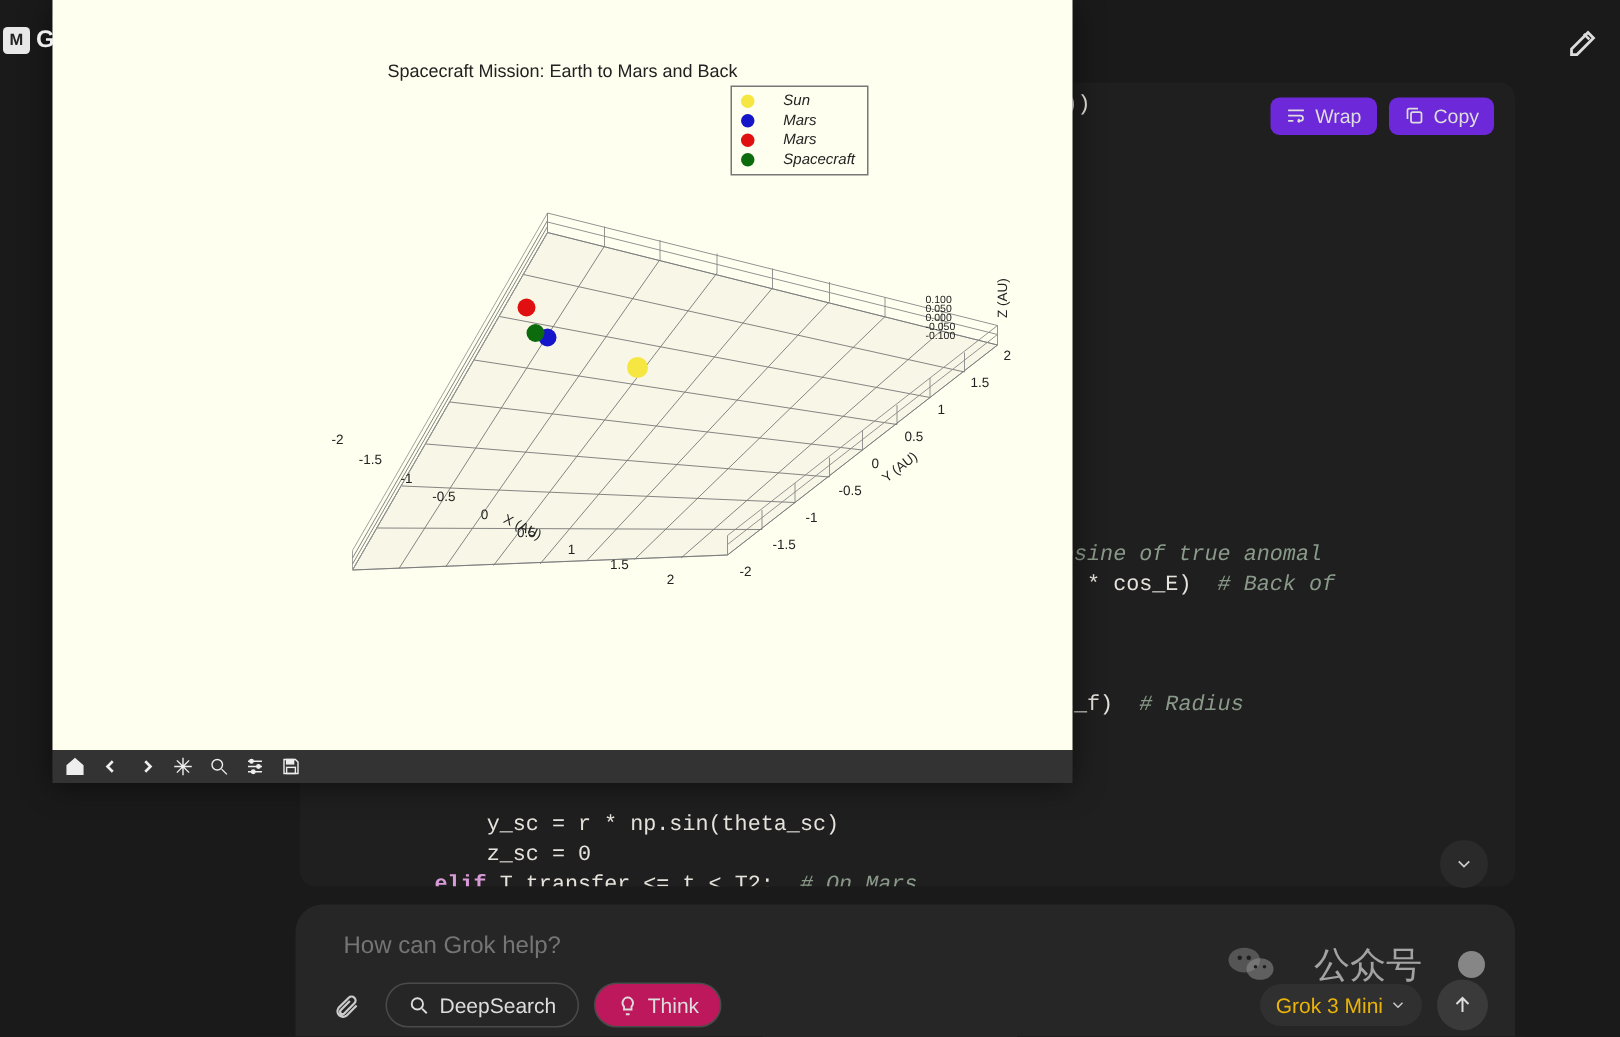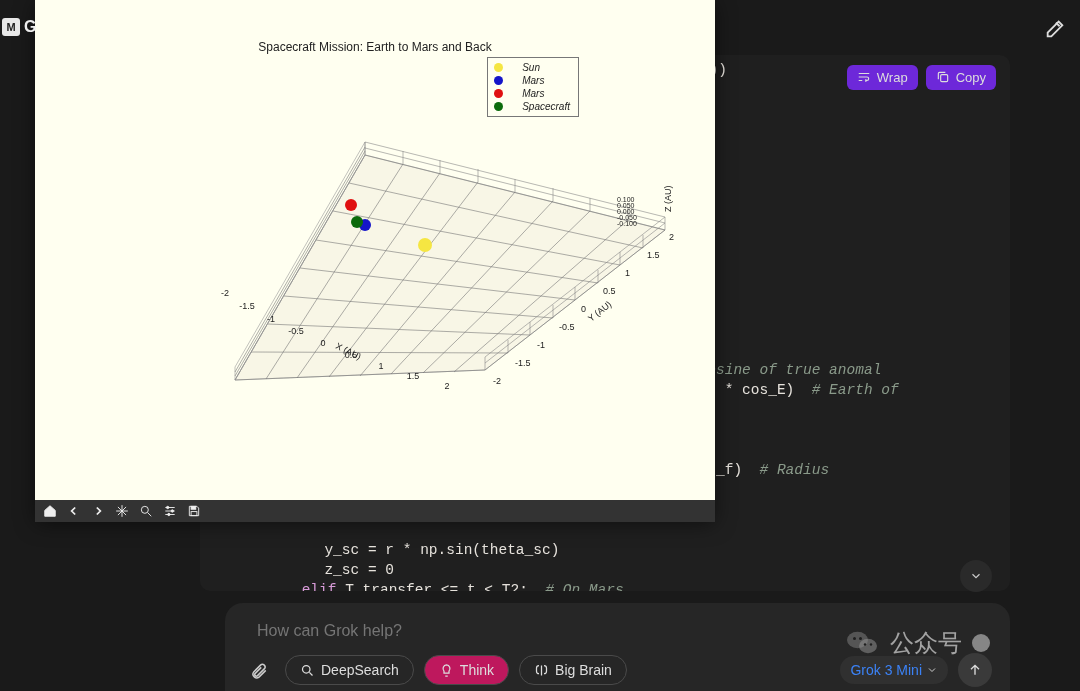--- a/index.html
+++ b/index.html
@@ -46,21 +46,21 @@
     padding:5px 10px; font-size:13px; cursor:pointer;
   }
   .code-btn svg { width:14px; height:14px; stroke:#ddd; }
 
   pre.code {
     position:absolute; top:5px; left:20px; right:0; bottom:0;
     font-family: "SFMono-Regular", Consolas, "Liberation Mono", Menlo, monospace;
     font-size: 14.5px; line-height: 20px;
     color:#e6e2dc; white-space: pre; overflow:hidden;
   }
-  .kw { color:#d89bd8; font-weight:400;margin-left:12px; }
+  .kw { color:#d89bd8; font-weight:700; }
   .cmt { color:#8a9a8a; font-style:italic; }
 
   .scroll-fab {
     position:absolute; right:88px; top:560px;
     width:32px; height:32px; border-radius:50%;
     background:#2a2a2a; display:flex; align-items:center; justify-content:center;
     cursor:pointer;
   }
   .scroll-fab svg{ width:14px; height:14px; stroke:#ccc; }
 
@@ -94,21 +94,21 @@
     border:1px solid #777; background:#fffff0;
     padding:3px 8px 3px 6px; font-size:10px; color:#222;
   }
   .legend-row { display:flex; align-items:center; gap:19px; line-height:13px;font-style:italic; }
   .legend-dot { width:9px; height:9px; border-radius:50%; }
 
   .axes-svg { position:absolute; top:0; left:0; }
 
   
   .composer {
-    position:absolute; left:225px; right:70px; bottom:0; height:88px;
+    position:absolute; left:197px; right:70px; bottom:0; height:88px;
     background:#262626; border-top-left-radius:18px; border-top-right-radius:18px;
     padding:14px 18px 10px 18px;
   }
   .composer-input {
     width:100%; height:28px; background:transparent; border:none;
     color:#aaa; font-size:16px; padding-left:14px;
   }
   .composer-row {
     display:flex; align-items:center; gap:10px; margin-top:8px;
   }
@@ -119,30 +119,30 @@
     background:transparent;
   }
   .pill.active { background:#be185d; }
   .pill svg { width:15px; height:15px; stroke:#ddd; }
   .attach-btn {
     width:32px; height:32px; display:flex; align-items:center; justify-content:center;
     cursor:pointer;
   }
   .attach-btn svg { width:18px; height:18px; stroke:#ccc; }
   .composer-right { margin-left:auto; display:flex; align-items:center; gap:10px; }
-  .model-pill { display:flex; align-items:center; gap:4px; color:#3b82f6; font-size:14px; cursor:pointer; padding:6px 10px; background:#303030; border-radius:999px; }
+  .model-pill { display:flex; align-items:center; gap:4px; color:#eab308; font-size:14px; cursor:pointer; padding:6px 10px; background:#303030; border-radius:999px; }
   .send-btn {
     width:34px; height:34px; border-radius:50%; background:#3a3a3a;
     display:flex; align-items:center; justify-content:center; cursor:pointer;
   }
   .send-btn svg { width:16px; height:16px; stroke:#ddd; }
 
   .watermark {
     position:absolute; right:90px; bottom:30px;
-    display:flex; align-items:center; gap:10px;
+    display:flex; align-items:center; gap:24px;
     color:rgba(230,230,230,.65); font-size:24px; font-weight:400;
     pointer-events:none;
   }
   .watermark .dotcircle { width:18px; height:18px; border-radius:50%; background:rgba(230,230,230,.5); }
   .watermark-icon { width:36px; height:36px; opacity:.55; }
 </style>
 </head>
 <body>
 
 <div class="brand">
@@ -183,21 +183,21 @@
 
 
 
 
 
                                    <span class="cmt">  # ... anomaly</span>
 
 
 
                                           <span> * cos_E)</span><span class="cmt">  # Cosine of true anomal</span>
-                                           <span>1 - e_transfer * cos_E)</span><span class="cmt">  # Earth of</span>
+                                           <span>1 - e_transfer * cos_E)</span><span class="cmt">  # Back of</span>
 
 
 
                                            <span>transfer * cos_f)</span><span class="cmt">  # Radius</span>
                                             <span>nd)</span>
 
 
 <span>            y_sc = r * np.sin(theta_sc)</span>
 <span>            z_sc = 0</span>
         <span class="kw">elif</span><span> T_transfer &lt;= t &lt; T2:</span><span class="cmt">  # On Mars</span>
@@ -392,26 +392,20 @@
         </svg>
       <span>DeepSearch</span>
     </div>
     <div class="pill active">
       <svg viewBox="0 0 24 24" fill="none" stroke-width="2">
           <path d="M12 3a6 6 0 00-4 10v3h8v-3a6 6 0 00-4-10z"></path>
           <path d="M10 21h4"></path>
         </svg>
       <span>Think</span>
     </div>
-    <div class="pill">
-      <svg viewBox="0 0 24 24" fill="none" stroke-width="2">
-          <path d="M8 4a4 4 0 00-4 4v5a4 4 0 004 4M16 4a4 4 0 014 4v5a4 4 0 01-4 4M12 4v16"></path>
-        </svg>
-      <span>Big Brain</span>
-    </div>
     <div class="composer-right">
       <div class="model-pill">
         <span>Grok 3 Mini</span>
         <svg viewBox="0 0 24 24" width="12" height="12" fill="none" stroke="#ccc" stroke-width="2">
             <path d="M6 9l6 6 6-6"></path>
           </svg>
       </div>
       <div class="send-btn">
         <svg viewBox="0 0 24 24" fill="none" stroke-width="2">
             <path d="M12 19V5M6 11l6-6 6 6"></path>

